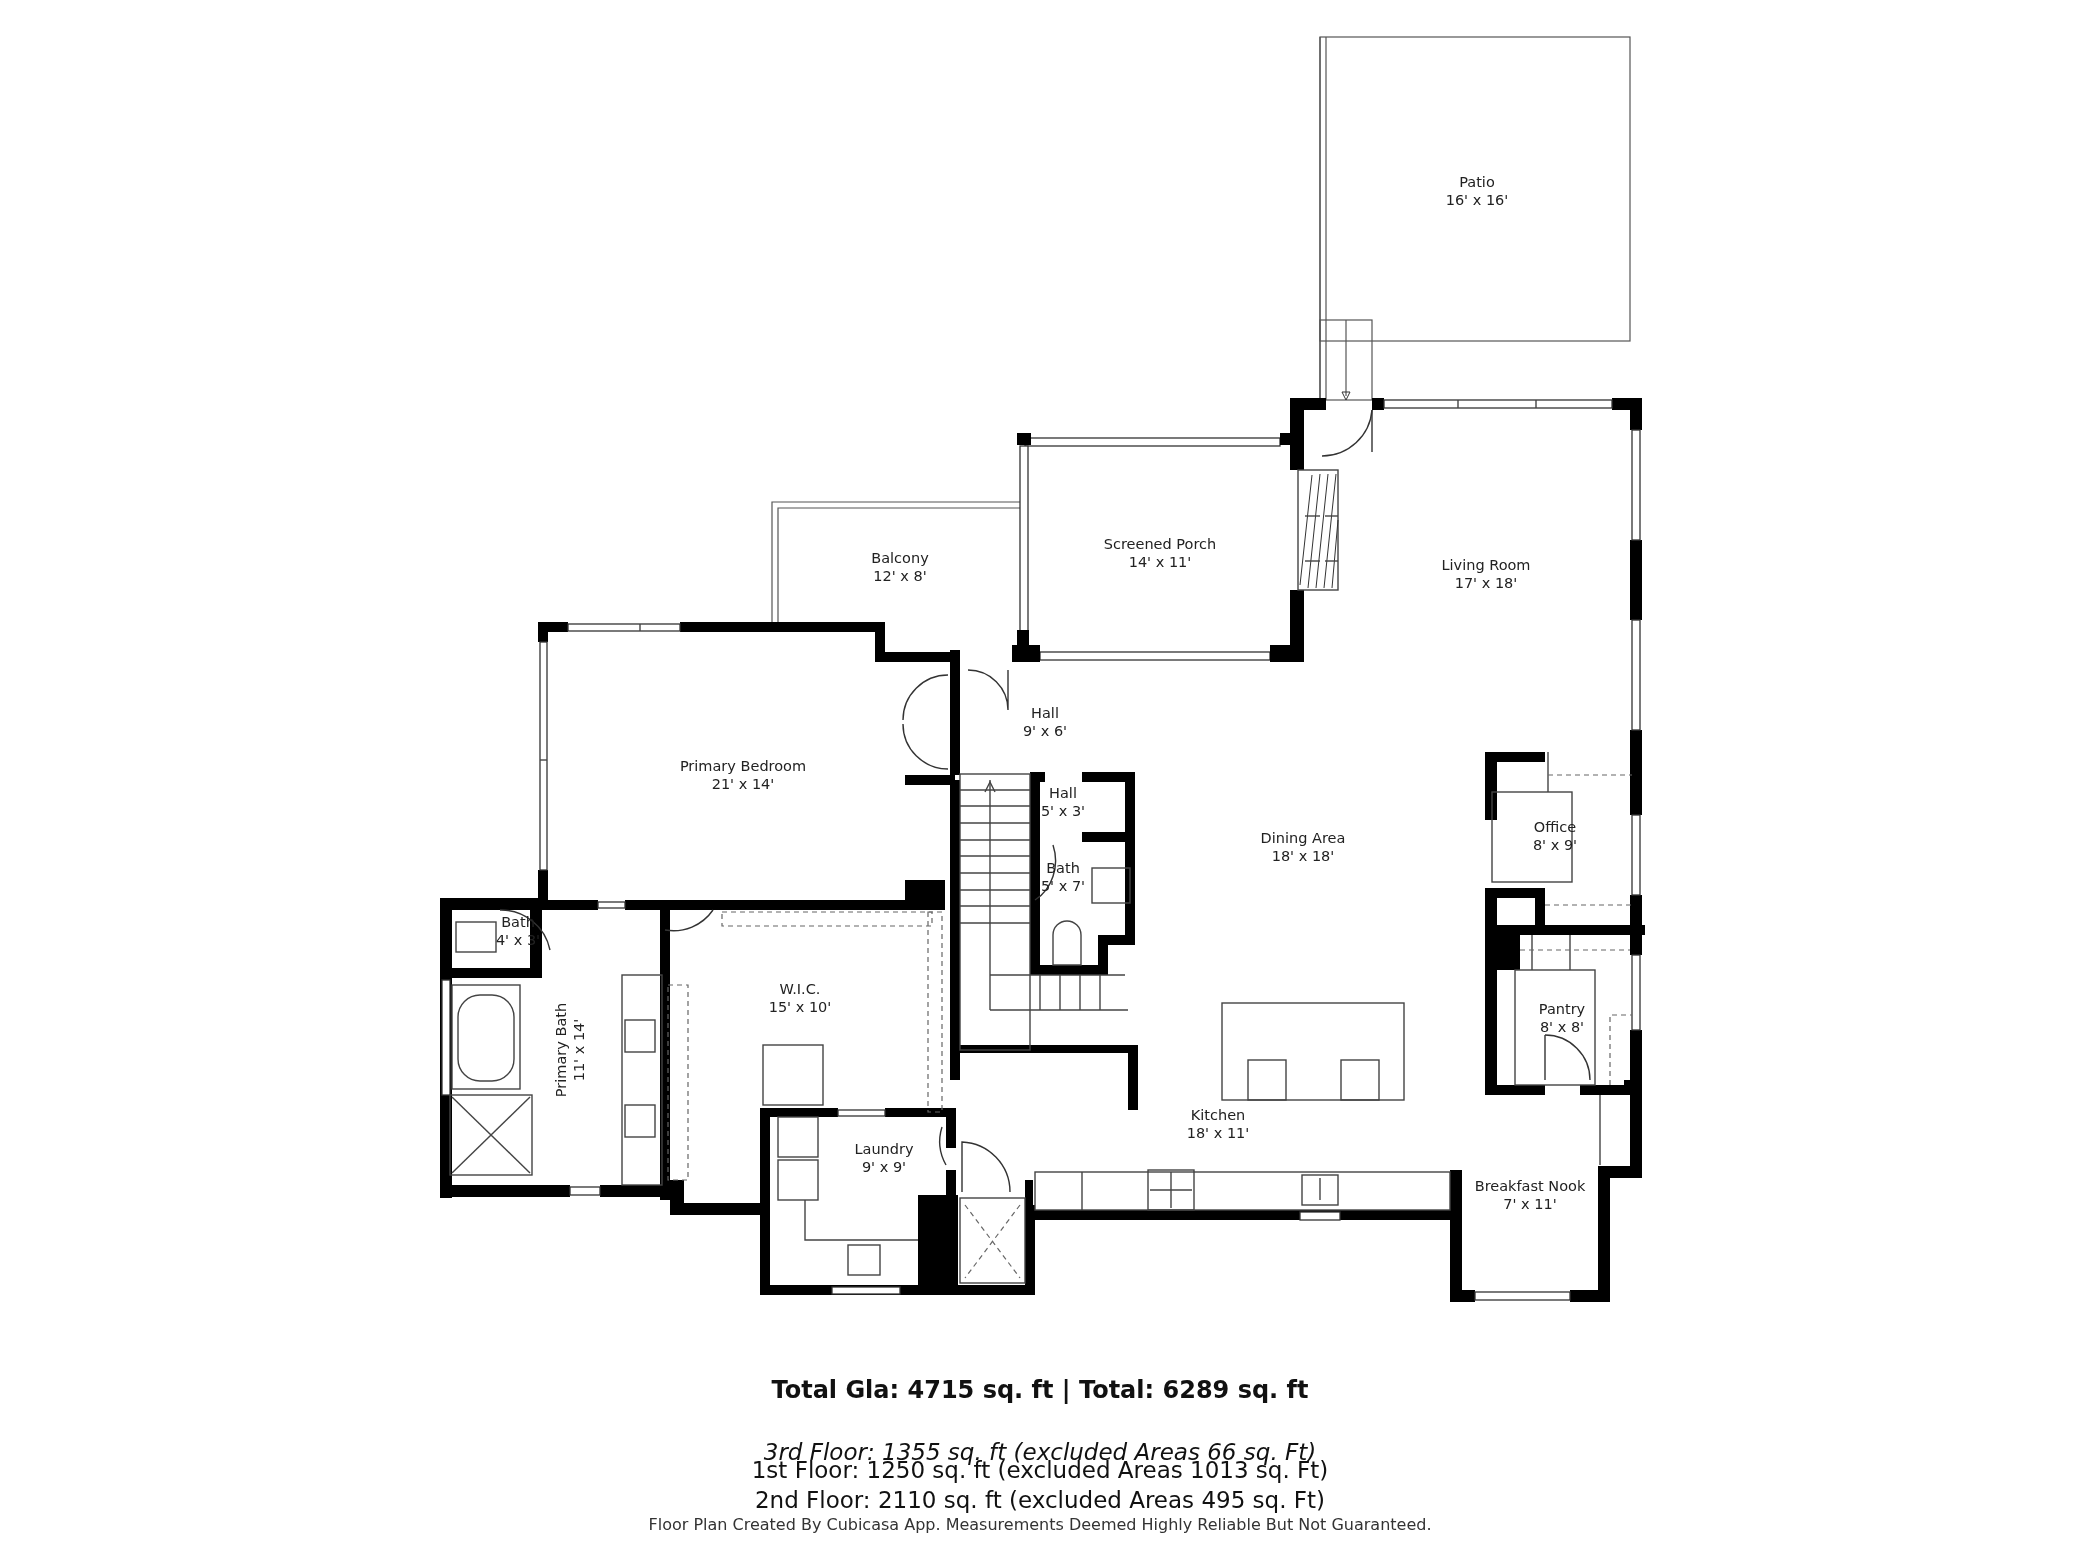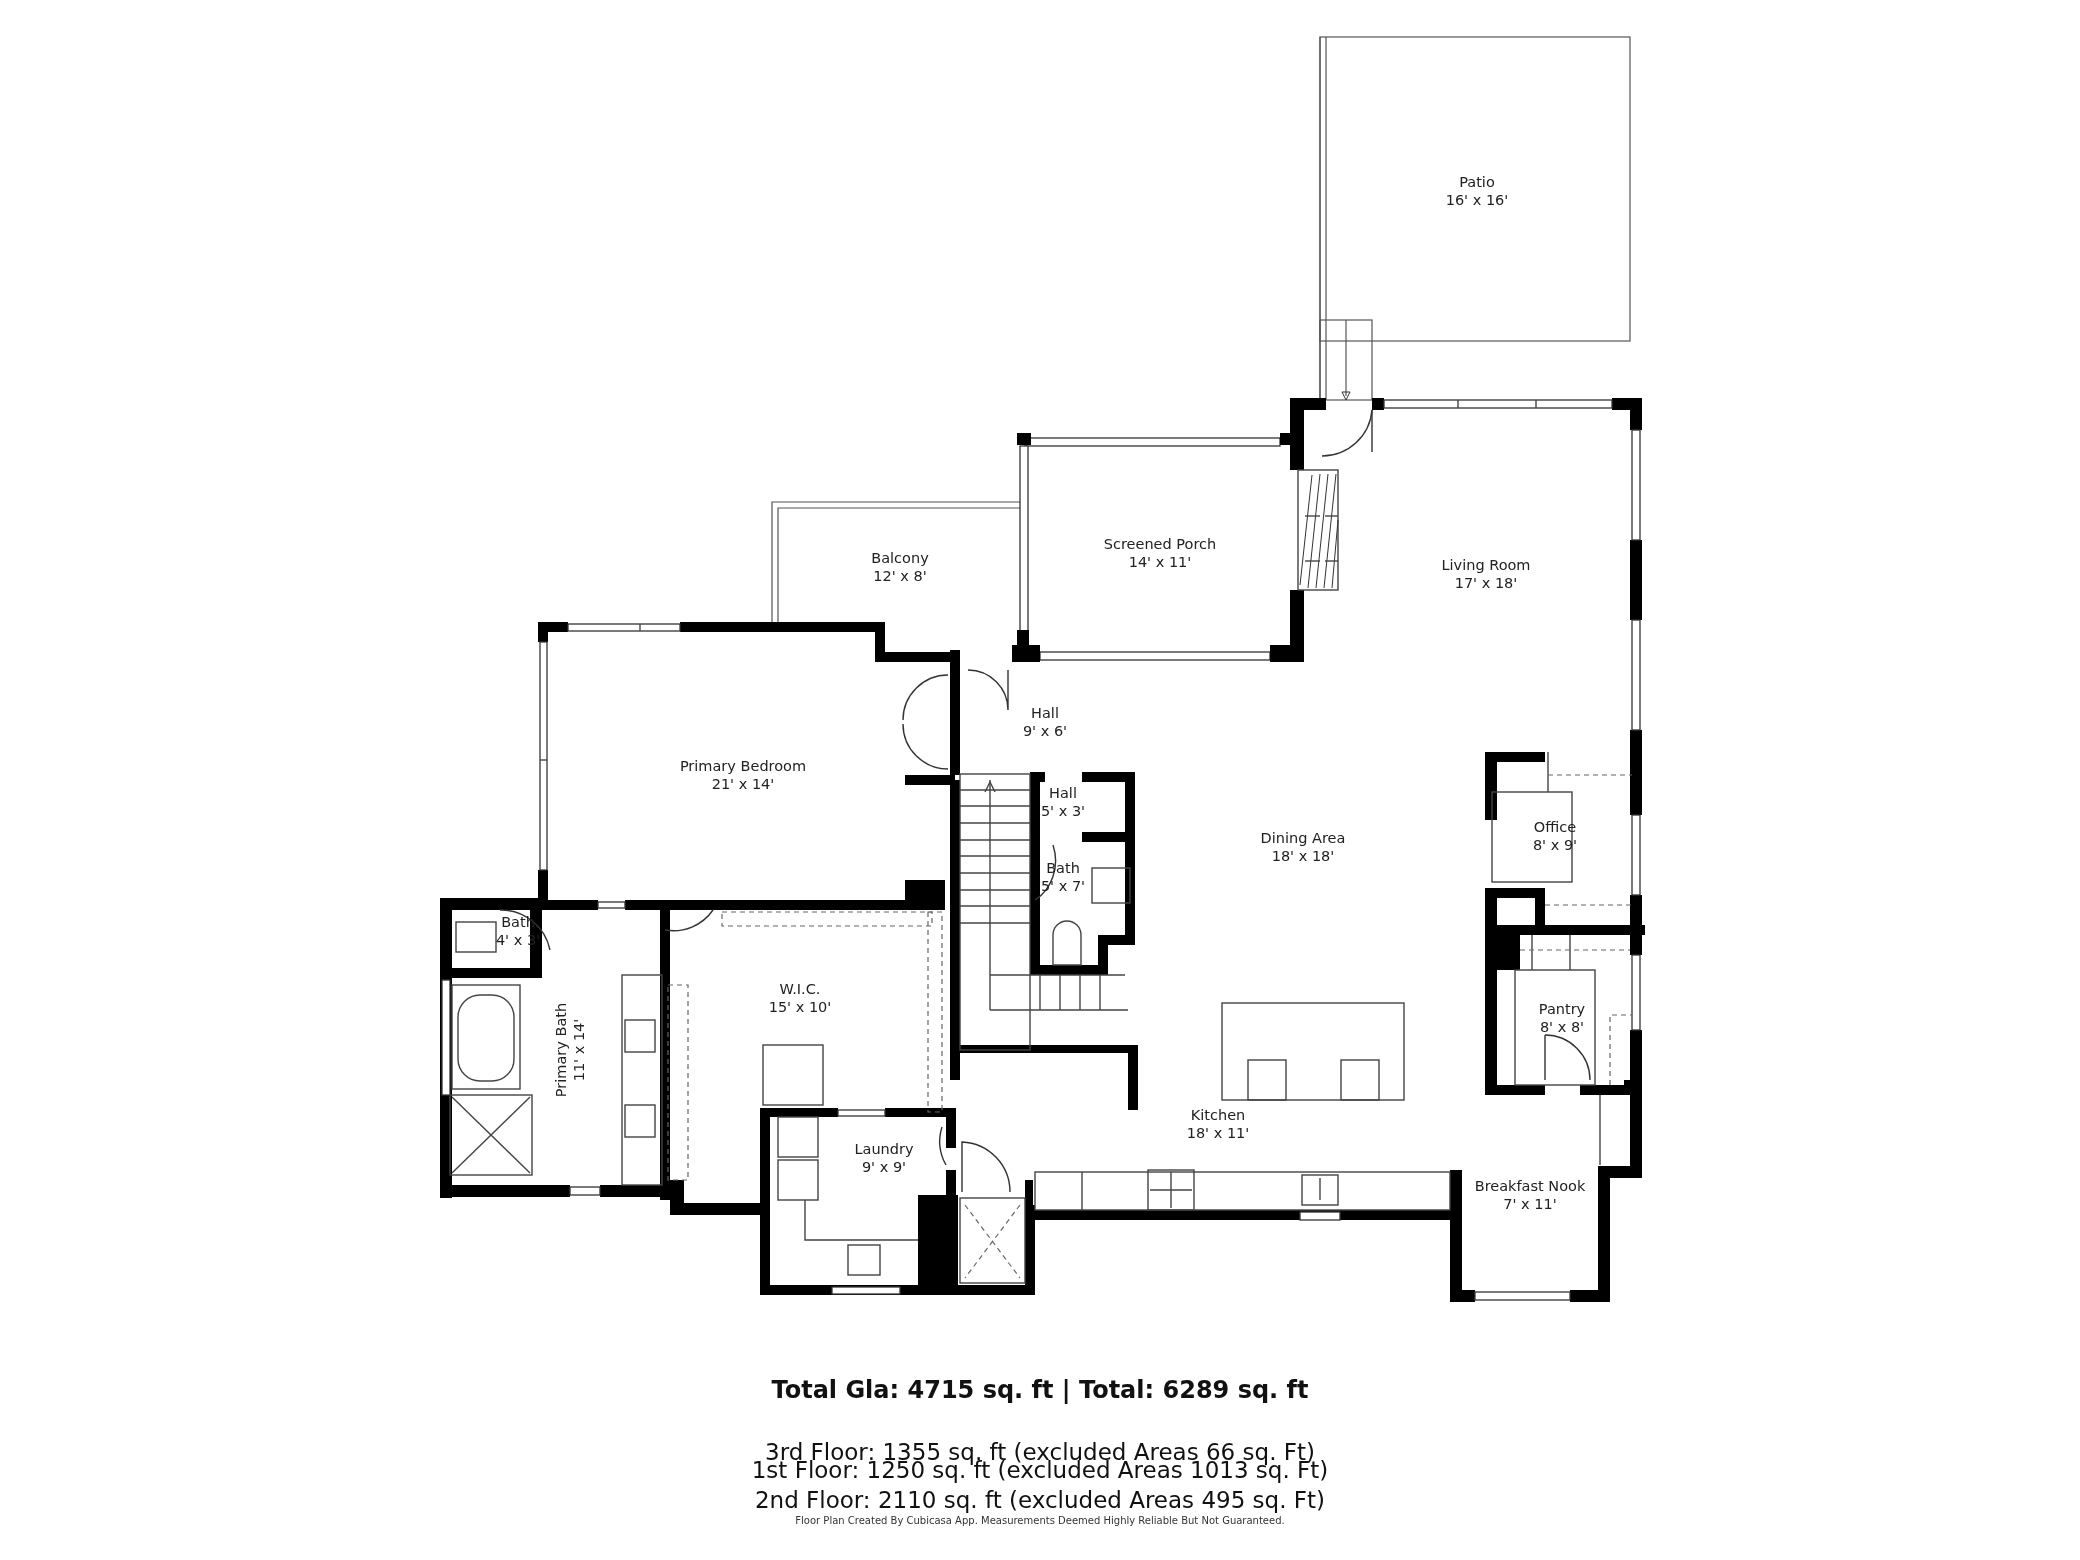--- a/index.html
+++ b/index.html
@@ -9,22 +9,22 @@
   .wall { fill: #000000; }
   .thin { fill: none; stroke: #444444; stroke-width: 1.4; }
   .thin2 { fill: none; stroke: #555555; stroke-width: 1.2; }
   .dash { fill: none; stroke: #666666; stroke-width: 1.2; stroke-dasharray: 5 4; }
   .win { fill: #ffffff; stroke: #333333; stroke-width: 1.3; }
   .door { fill: none; stroke: #333333; stroke-width: 1.4; }
   .hatch { stroke: #333333; stroke-width: 1; }
   .footer { position: absolute; left: 0; width: 2080px; text-align: center; color: #111111; font-family: "DejaVu Sans", "Liberation Sans", sans-serif; }
   .f-total { top: 1376px; font-size: 24px; font-weight: bold; }
   .f-line { font-size: 23px; margin-top: 48px; }
-  .f1 { top: 1409px; } .f2 { top: 1439px; } .f3 { top: 1391px; }
-  .f-credit { top: 1515px; font-size: 10px; color: #333333; }
+  .f1 { top: 1409px; } .f2 { top: 1439px; } .f3 { top: 1391px; font-style: italic; }
+  .f-credit { top: 1515px; font-size: 16px; color: #333333; }
 </style>
 </head>
 <body>
 
 <svg id="plan" viewBox="0 0 2080 1560" xmlns="http://www.w3.org/2000/svg">
 
   <g>
     <rect class="thin2" x="1320" y="37" width="310" height="304"></rect>
     <line class="thin2" x1="1326" y1="37" x2="1326" y2="400"></line>
     <line class="thin2" x1="1320" y1="37" x2="1320" y2="400"></line>

